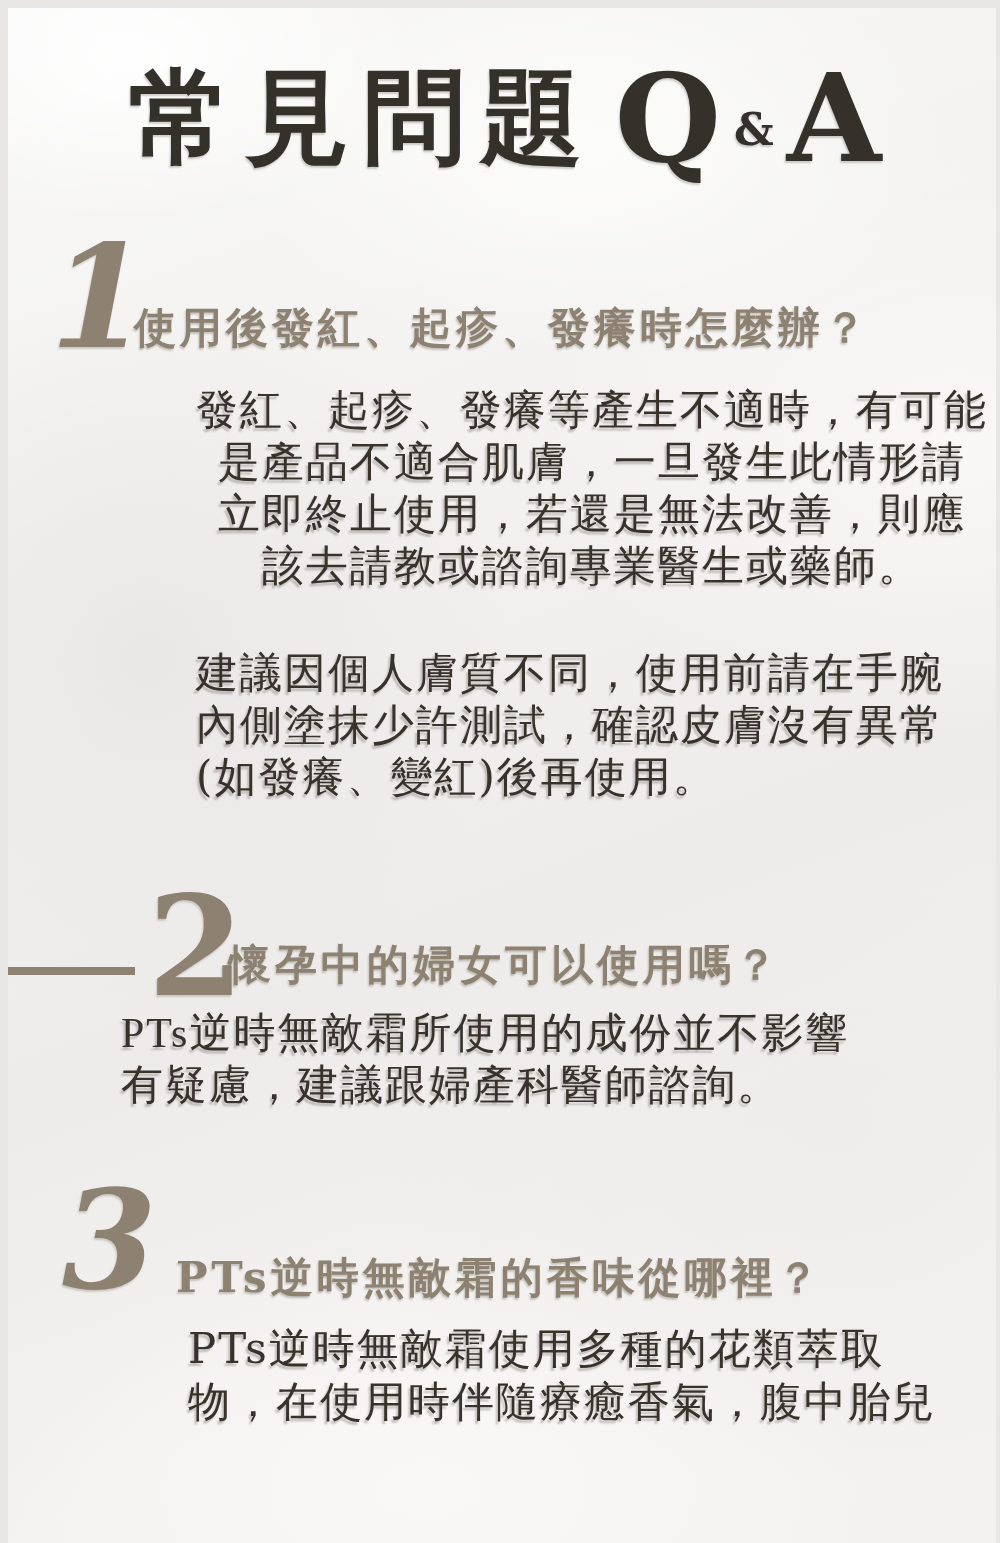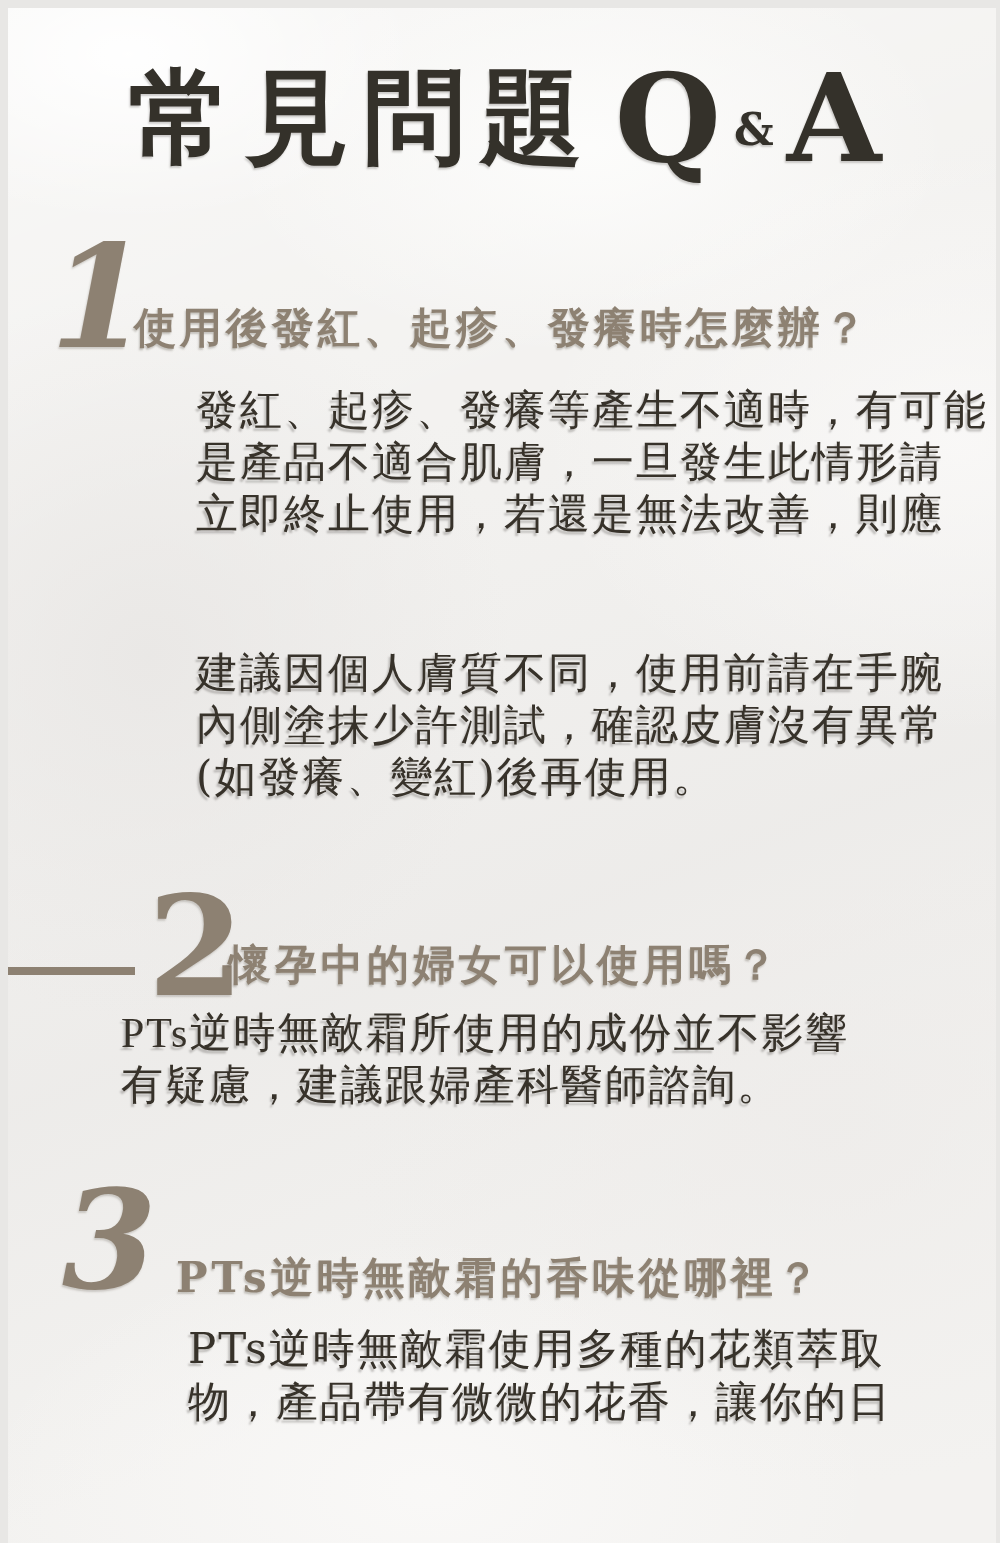--- a/index.html
+++ b/index.html
@@ -67,21 +67,21 @@
     font-weight: 500;
     letter-spacing: 2px;
     white-space: nowrap;
     text-shadow: -2px 3px 2px rgba(40,36,30,.25);
   }
   .answer .line { height: 52px; line-height: 52px; }
 
   
   .n1   { left: 38px;  top: 214px; font-size: 142px; font-style: italic; }
   .q1t  { left: 122px; top: 295px; }
-  .a1p1 { left: 180px; top: 368px; }
+  .a1p1 { left: 180px; top: 368px; text-align: center; }
   .a1p2 { left: 180px; top: 631px; }
 
   
   .rule2 {
     position: absolute;
     left: 0; top: 959px;
     width: 127px; height: 5px;
     background: #8d8172;
   }
   .n2  { left: 136px; top: 866px; font-size: 138px; font-style: normal; }
@@ -102,20 +102,21 @@
   <h1 class="title"><span class="title-zh">常見問題</span><span class="title-latin"><span class="cap">Q</span><span class="amp">&amp;</span><span class="cap">A</span></span>
   </h1>
 
   <section>
     <span class="num n1">1</span>
     <h2 class="question q1t">使用後發紅、起疹、發癢時怎麼辦？</h2>
     <div class="answer a1p1">
       <div class="line">發紅、起疹、發癢等產生不適時，有可能</div>
       <div class="line">是產品不適合肌膚，一旦發生此情形請</div>
       <div class="line">立即終止使用，若還是無法改善，則應</div>
+      <div class="line">該去請教或諮詢專業醫生或藥師。</div>
     </div>
     <div class="answer a1p2">
       <div class="line">建議因個人膚質不同，使用前請在手腕</div>
       <div class="line">內側塗抹少許測試，確認皮膚沒有異常</div>
       <div class="line">(如發癢、變紅)後再使用。</div>
     </div>
   </section>
 
   <section>
     <div class="rule2"></div>
@@ -125,17 +126,17 @@
       <div class="line">PTs逆時無敵霜所使用的成份並不影響</div>
       <div class="line">有疑慮，建議跟婦產科醫師諮詢。</div>
     </div>
   </section>
 
   <section>
     <span class="num n3">3</span>
     <h2 class="question q3t">PTs逆時無敵霜的香味從哪裡？</h2>
     <div class="answer a3">
       <div class="line">PTs逆時無敵霜使用多種的花類萃取</div>
-      <div class="line">物，產品帶有微微的花香，讓你的日</div>
+      <div class="line">物，在使用時伴隨療癒香氣，腹中胎兒</div>
     </div>
   </section>
 
 </div>
 
 </body></html>

